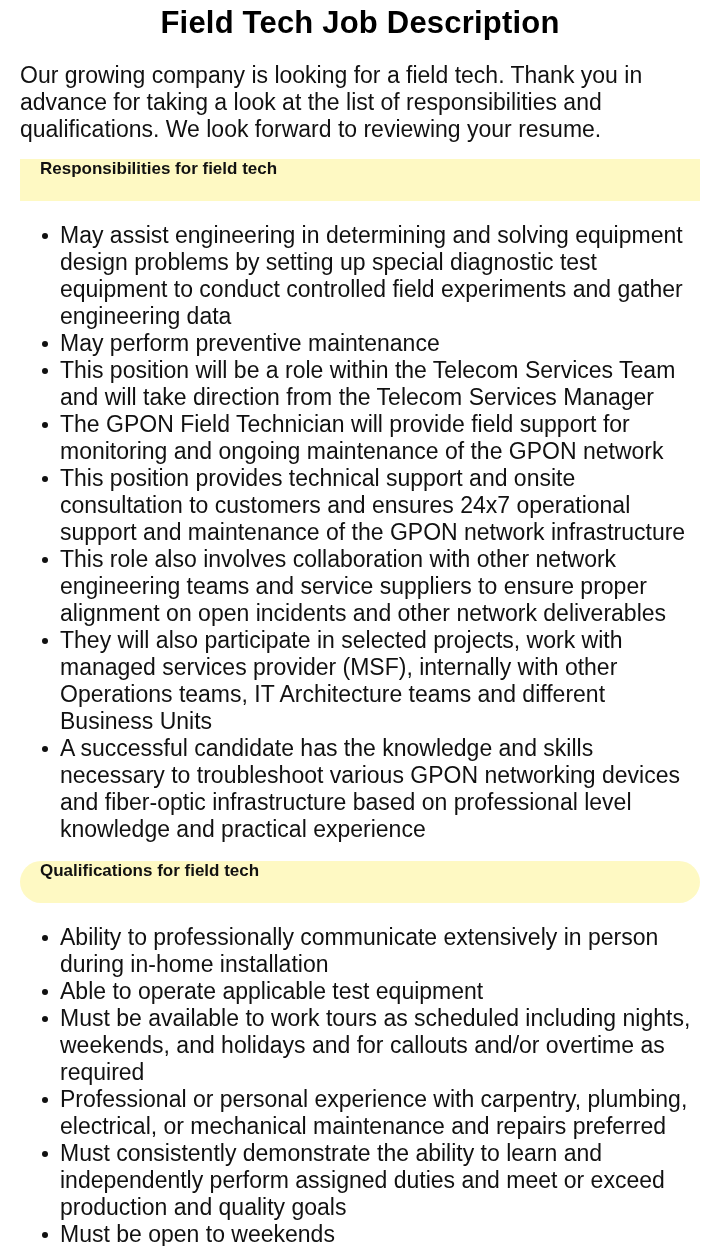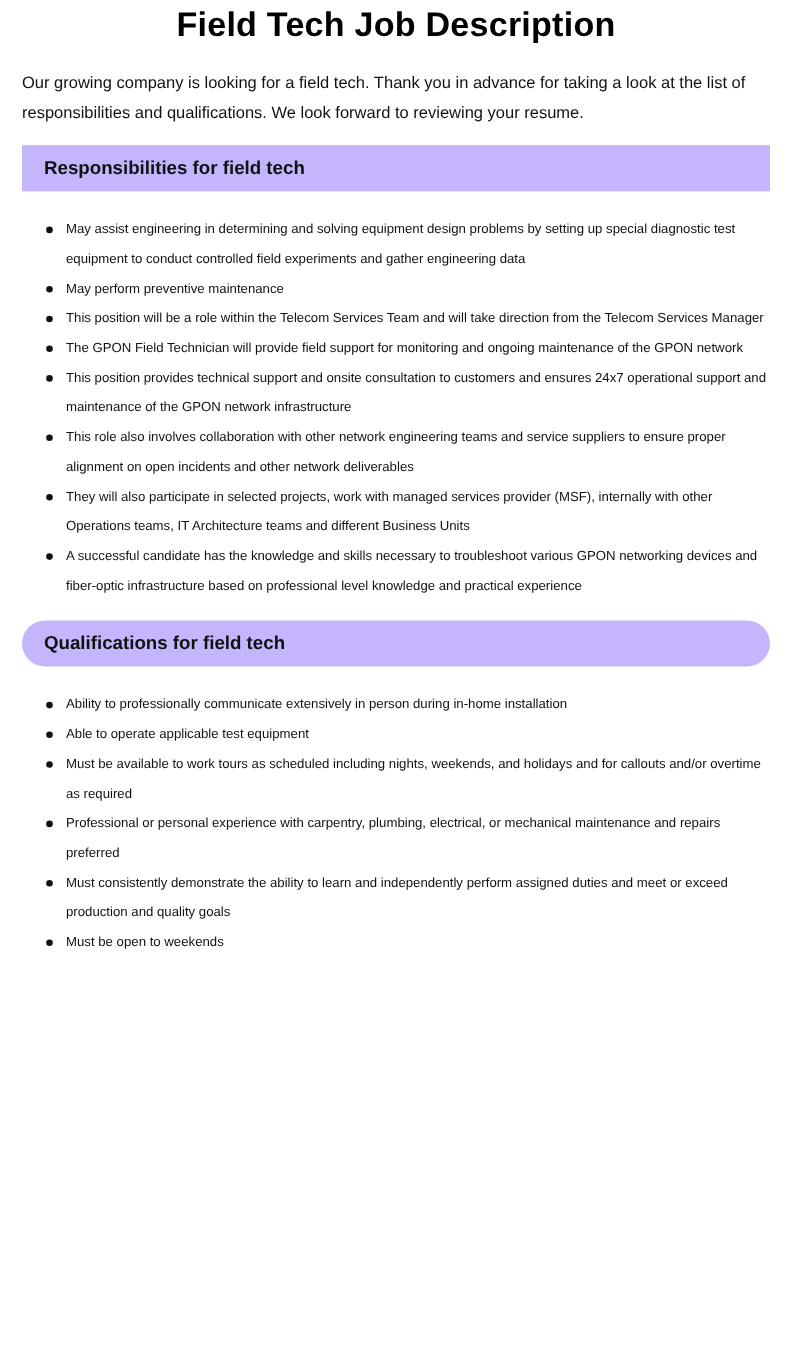--- a/index.html
+++ b/index.html
@@ -25,44 +25,43 @@
     height: 42px;
     line-height: 42px;
     font-size: 31px;
     font-weight: bold;
     text-align: center;
     color: #000;
     letter-spacing: 0.2px;
   }
   .intro {
     margin: 18px 0 16px 0;
-    font-size: 15px;
+    font-size: 23px;
     line-height: 27px;
     color: #111;
   }
   .section-header {
     margin-top: 14px;
     height: 42px;
-    background: #c4b5fd;
+    background: #fef9c3;
     display: flex;
-    align-items: center;
     padding-left: 20px;
     box-sizing: border-box;
     font-size: 17px;
     font-weight: bold;
     color: #111;
   }
   ul.items {
     margin: 21px 0 0 0;
     padding: 0 0 0 40px;
     list-style: none;
   }
   ul.items li {
     position: relative;
-    font-size: 12px;
+    font-size: 23px;
     line-height: 27px;
     color: #111;
   }
   ul.items li::before {
     content: "";
     position: absolute;
     left: -18px;
     top: 11px;
     width: 6px;
     height: 6px;

